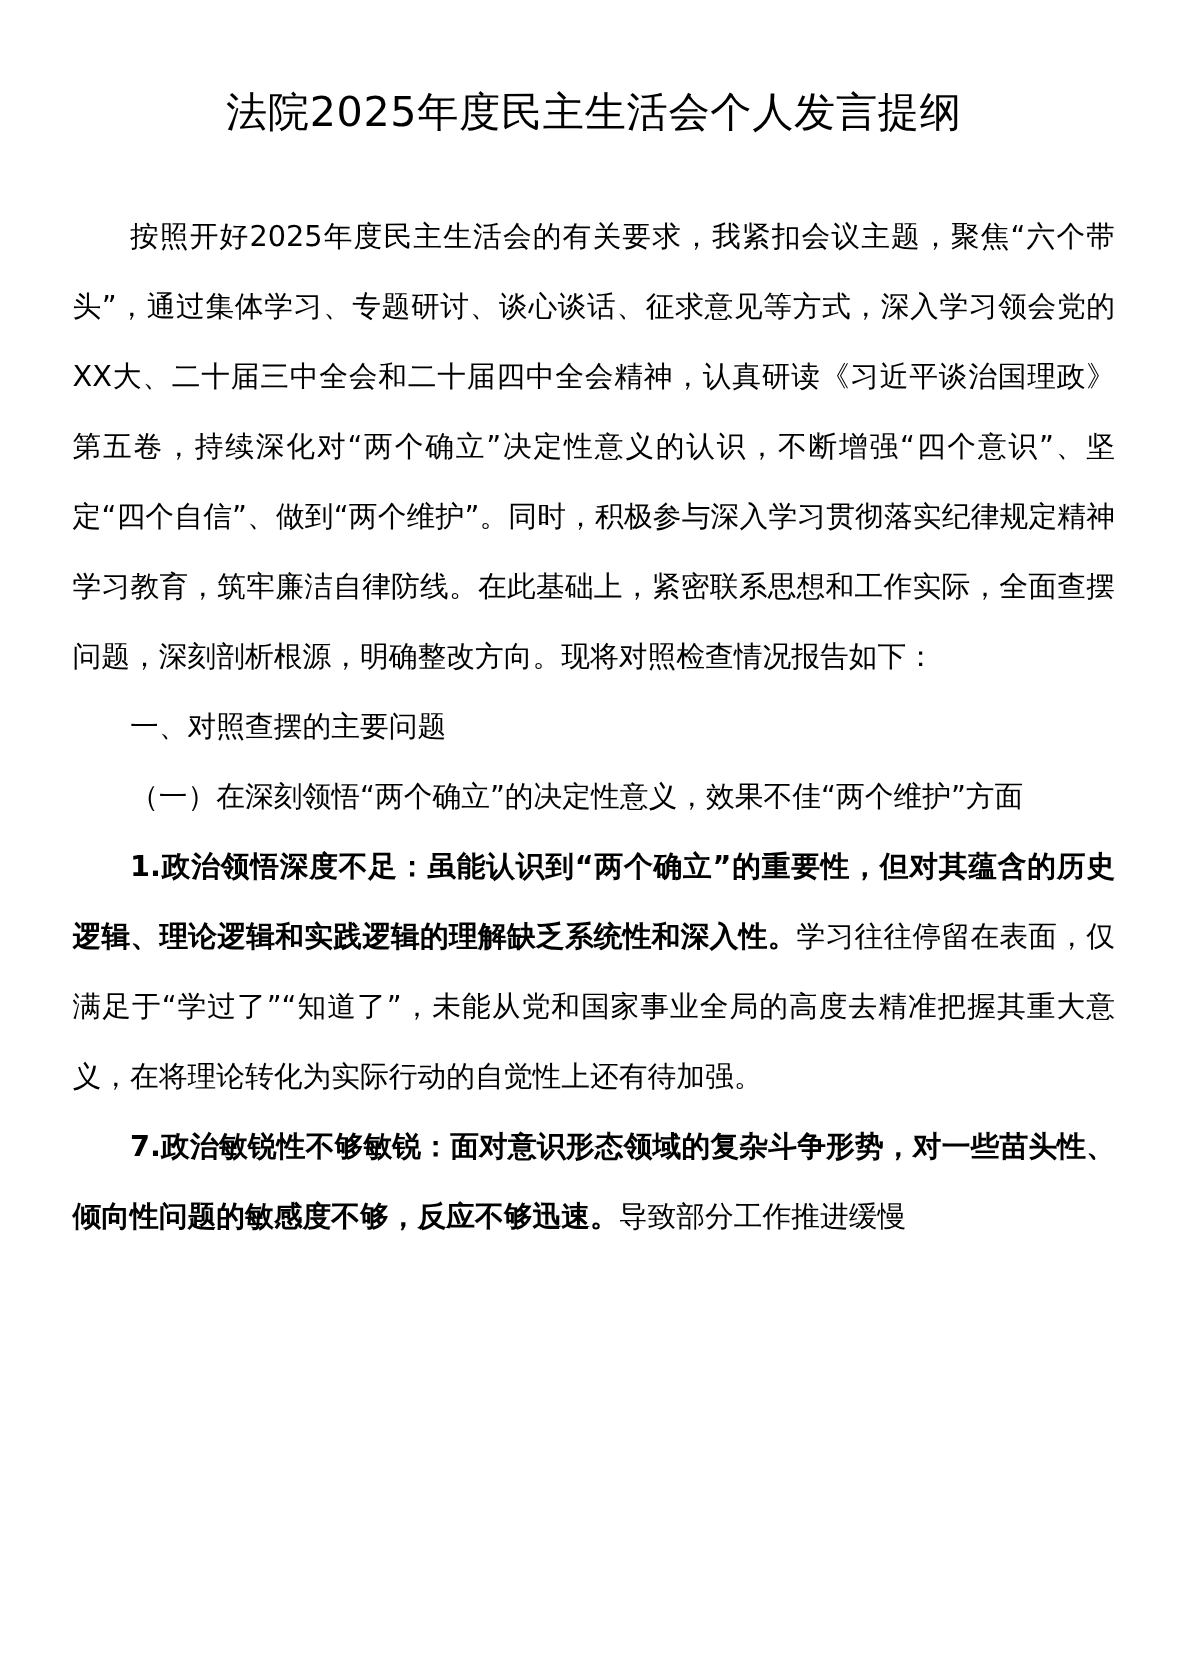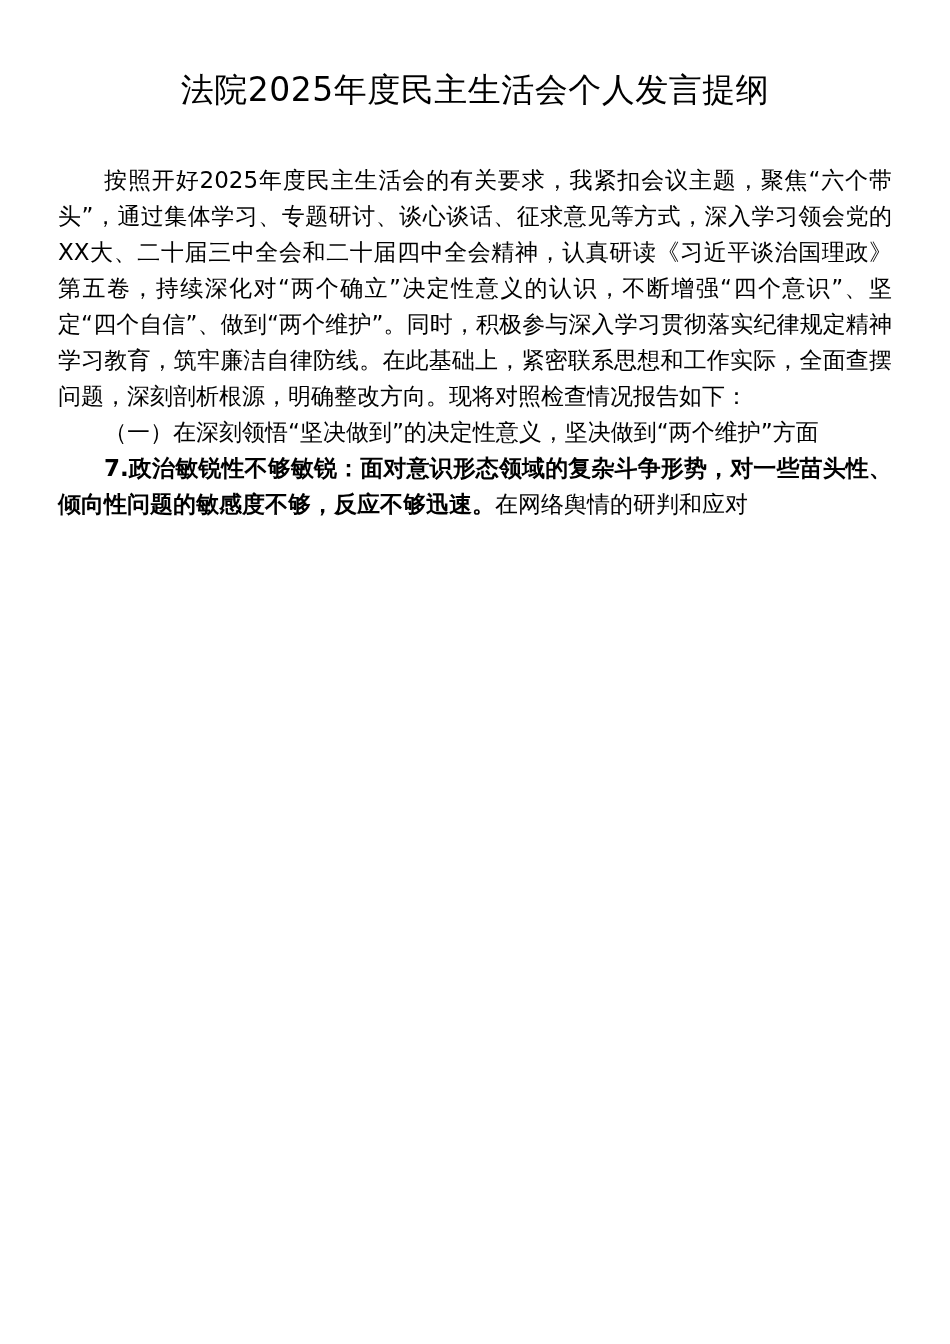--- a/index.html
+++ b/index.html
@@ -34,21 +34,21 @@
       font-weight: normal;
       margin: 0;
       letter-spacing: 0.5px;
     }
     .body {
       position: absolute;
       left: 58px;
       top: 162px;
       width: 834px;
       font-size: 23px;
-      line-height: 36px;
+      line-height: 56px;
       text-align: justify;
       text-justify: inter-character;
     }
     .body p {
       margin: 0;
       text-indent: 2em;
     }
     .body p.section-sub {
       text-indent: 2em;
     }
@@ -60,24 +60,30 @@
 <body>
 
 <div class="page">
   <h1 class="title">法院2025年度民主生活会个人发言提纲</h1>
 
   <div class="body">
     <p>
       <span>按照开好2025年度民主生活会的有关要求，我紧扣会议主题，聚焦“六个带头”，通过集体学习、专题研讨、谈心谈话、征求意见等方式，深入学习领会党的XX大、二十届三中全会和二十届四中全会精神，认真研读《习近平谈治国理政》第五卷，持续深化对“两个确立”决定性意义的认识，不断增强“四个意识”、坚定“四个自信”、做到“两个维护”。同时，积极参与深入学习贯彻落实纪律规定精神学习教育，筑牢廉洁自律防线。在此基础上，紧密联系思想和工作实际，全面查摆问题，深刻剖析根源，明确整改方向。现将对照检查情况报告如下：</span>
     </p>
 
+    <p>
+      <span>一、对照查摆的主要问题</span>
+    </p>
 
     <p class="section-sub">
-      <span>（一）在深刻领悟“坚决做到”的决定性意义，坚决做到“两个维护”方面</span>
+      <span>（一）在深刻领悟“两个确立”的决定性意义，效果不佳“两个维护”方面</span>
+    </p>
+
+    <p>
+      <strong>1.政治领悟深度不足：虽能认识到“两个确立”的重要性，但对其蕴含的历史逻辑、理论逻辑和实践逻辑的理解缺乏系统性和深入性。</strong><span>学习往往停留在表面，仅满足于“学过了”“知道了”，未能从党和国家事业全局的高度去精准把握其重大意义，在将理论转化为实际行动的自觉性上还有待加强。</span>
     </p>
 
 
-
     <p>
-      <strong>7.政治敏锐性不够敏锐：面对意识形态领域的复杂斗争形势，对一些苗头性、倾向性问题的敏感度不够，反应不够迅速。</strong><span>在网络舆情的研判和应对</span>
+      <strong>7.政治敏锐性不够敏锐：面对意识形态领域的复杂斗争形势，对一些苗头性、倾向性问题的敏感度不够，反应不够迅速。</strong><span>导致部分工作推进缓慢</span>
     </p>
   </div>
 </div>
 
 </body></html>

